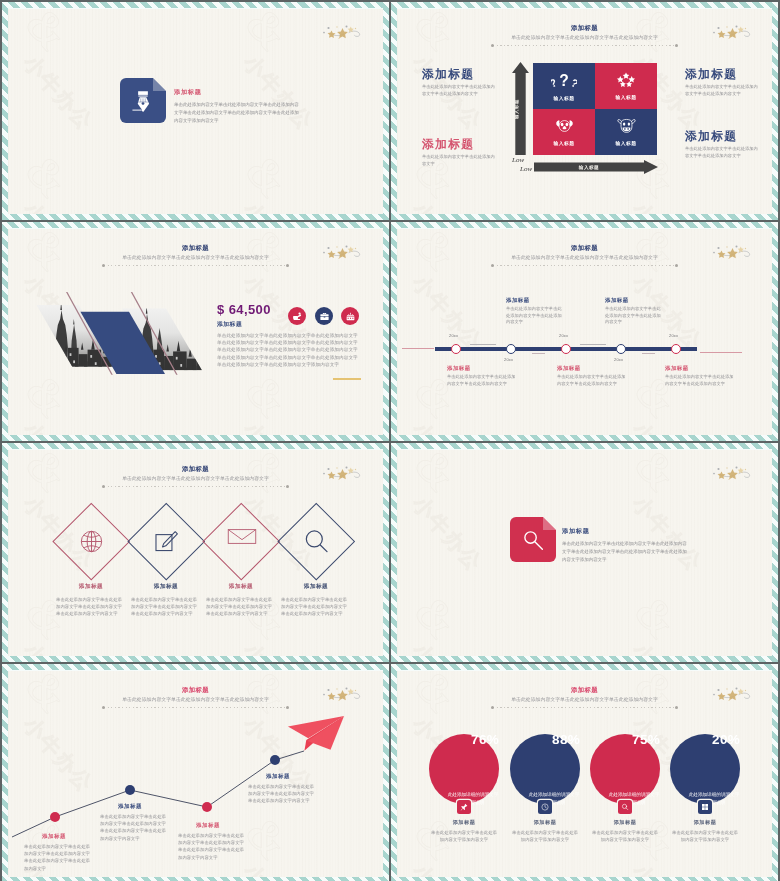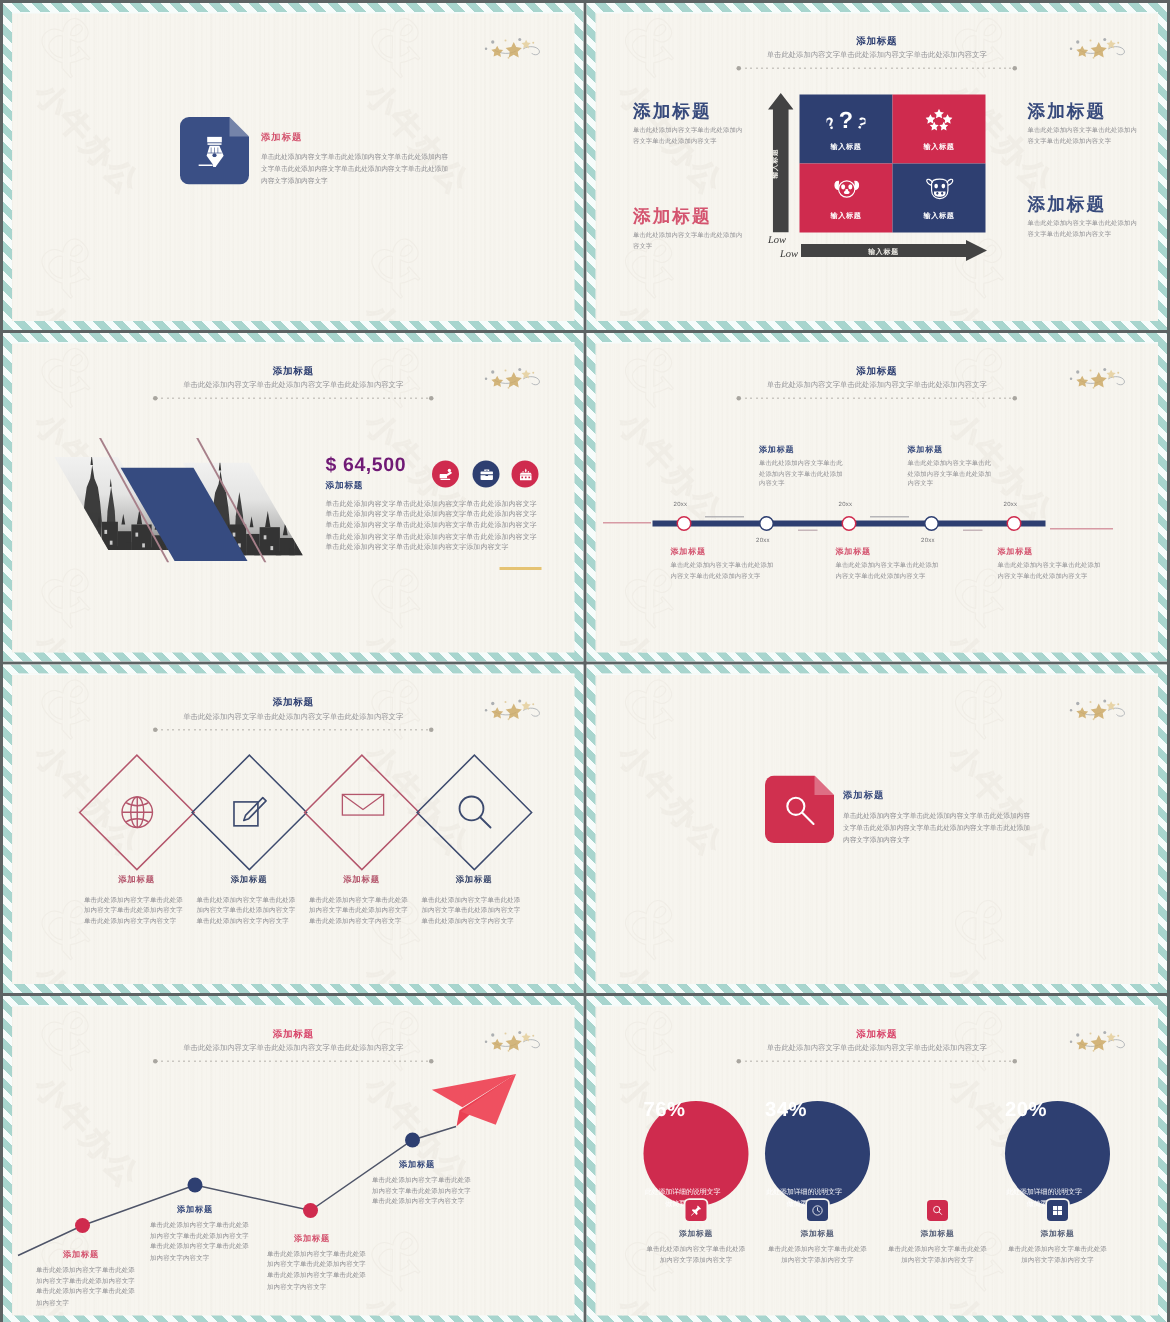--- a/index.html
+++ b/index.html
@@ -77,21 +77,21 @@
 .d-t{position:absolute;font-size:5.4px;font-weight:bold;letter-spacing:.5px;text-align:center;}
 .d-b{position:absolute;font-size:4.3px;line-height:7.2px;color:#8d8d91;letter-spacing:.1px;}
 
 
 .pt{position:absolute;border-radius:50%;}
 .p-t{position:absolute;font-size:5.5px;font-weight:bold;letter-spacing:.5px;}
 .p-b{position:absolute;font-size:4.3px;line-height:7.2px;color:#8d8d91;letter-spacing:.1px;}
 
 
 .pc{position:absolute;width:70px;height:70px;border-radius:50%;display:flex;flex-direction:column;
-   align-items:flex-start;justify-content:center;color:#fff;gap:40px;}
+   align-items:flex-end;justify-content:center;color:#fff;gap:40px;}
 .pc .pv{font-size:13.5px;font-weight:bold;letter-spacing:.3px;line-height:15px;}
 .pc .pd{font-size:4.7px;line-height:7.2px;text-align:center;width:52px;margin-top:4px;letter-spacing:-.1px;opacity:.95;}
 .sq{position:absolute;width:14px;height:14px;border-radius:2.5px;display:flex;align-items:center;justify-content:center;box-shadow:0 0 0 1.2px #f7f5ef;}
 .sq svg{width:8px;height:8px;}
 .pc-t{position:absolute;font-size:5.2px;font-weight:bold;color:#576179;letter-spacing:.5px;text-align:center;}
 .pc-b{position:absolute;font-size:4.3px;line-height:7px;color:#8d8d91;text-align:center;letter-spacing:.1px;}
 </style>
 </head>
 <body>
 
@@ -983,33 +983,37 @@
 <div class="sq" style="left:60px;top:130px;background:#cf2b4e">
             <svg viewBox="0 0 32 32">
 <g fill="#fff">
 <path d="M20.8 2.8l8.4 8.4-2.6 2.6-1.6-1-6.2 6.2 1.6 6.6-3 2.2-5.6-5.6-7.8 7.6-1.2-1.2L10.6 21 5 15.4l2.2-3 6.6 1.6 6.2-6.2-1-1.6z"></path>
 </g>
 </svg>
           </div>
 <div class="pc-t" style="left:27px;top:149px;width:80px;">添加标题</div>
 <div class="pc-b" style="left:34px;top:159px;width:66px;">单击此处添加内容文字单击此处添加内容文字添加内容文字</div>
 <div class="pc" style="left:113px;top:64px;background:#2e3f71">
-   <div class="pv">34%</div>
+   <div class="pv">88%</div>
    <div class="pd">此处添加详细的说明文字做简要说明</div>
  </div>
 <div class="sq" style="left:141px;top:130px;background:#2e3f71">
             <svg viewBox="0 0 32 32">
 <g fill="none" stroke="#fff" stroke-width="2.2">
 <circle cx="16" cy="16" r="12.5"></circle>
 <path d="M16 8.5V16l5.5 3.5" stroke-linecap="round"></path>
 </g>
 </svg>
           </div>
 <div class="pc-t" style="left:108px;top:149px;width:80px;">添加标题</div>
 <div class="pc-b" style="left:115px;top:159px;width:66px;">单击此处添加内容文字单击此处添加内容文字添加内容文字</div>
+<div class="pc" style="left:193px;top:64px;background:#cf2b4e">
+   <div class="pv">75%</div>
+   <div class="pd">此处添加详细的说明文字做简要说明</div>
+ </div>
 <div class="sq" style="left:221px;top:130px;background:#cf2b4e">
             <svg viewBox="0 0 32 32">
 <g fill="none" stroke="#fff" stroke-width="2.4" stroke-linecap="round">
 <circle cx="14" cy="13.5" r="8.5"></circle>
 <path d="M20.5 20L27 26.5"></path>
 </g>
 </svg>
           </div>
 <div class="pc-t" style="left:188px;top:149px;width:80px;">添加标题</div>
 <div class="pc-b" style="left:195px;top:159px;width:66px;">单击此处添加内容文字单击此处添加内容文字添加内容文字</div>

